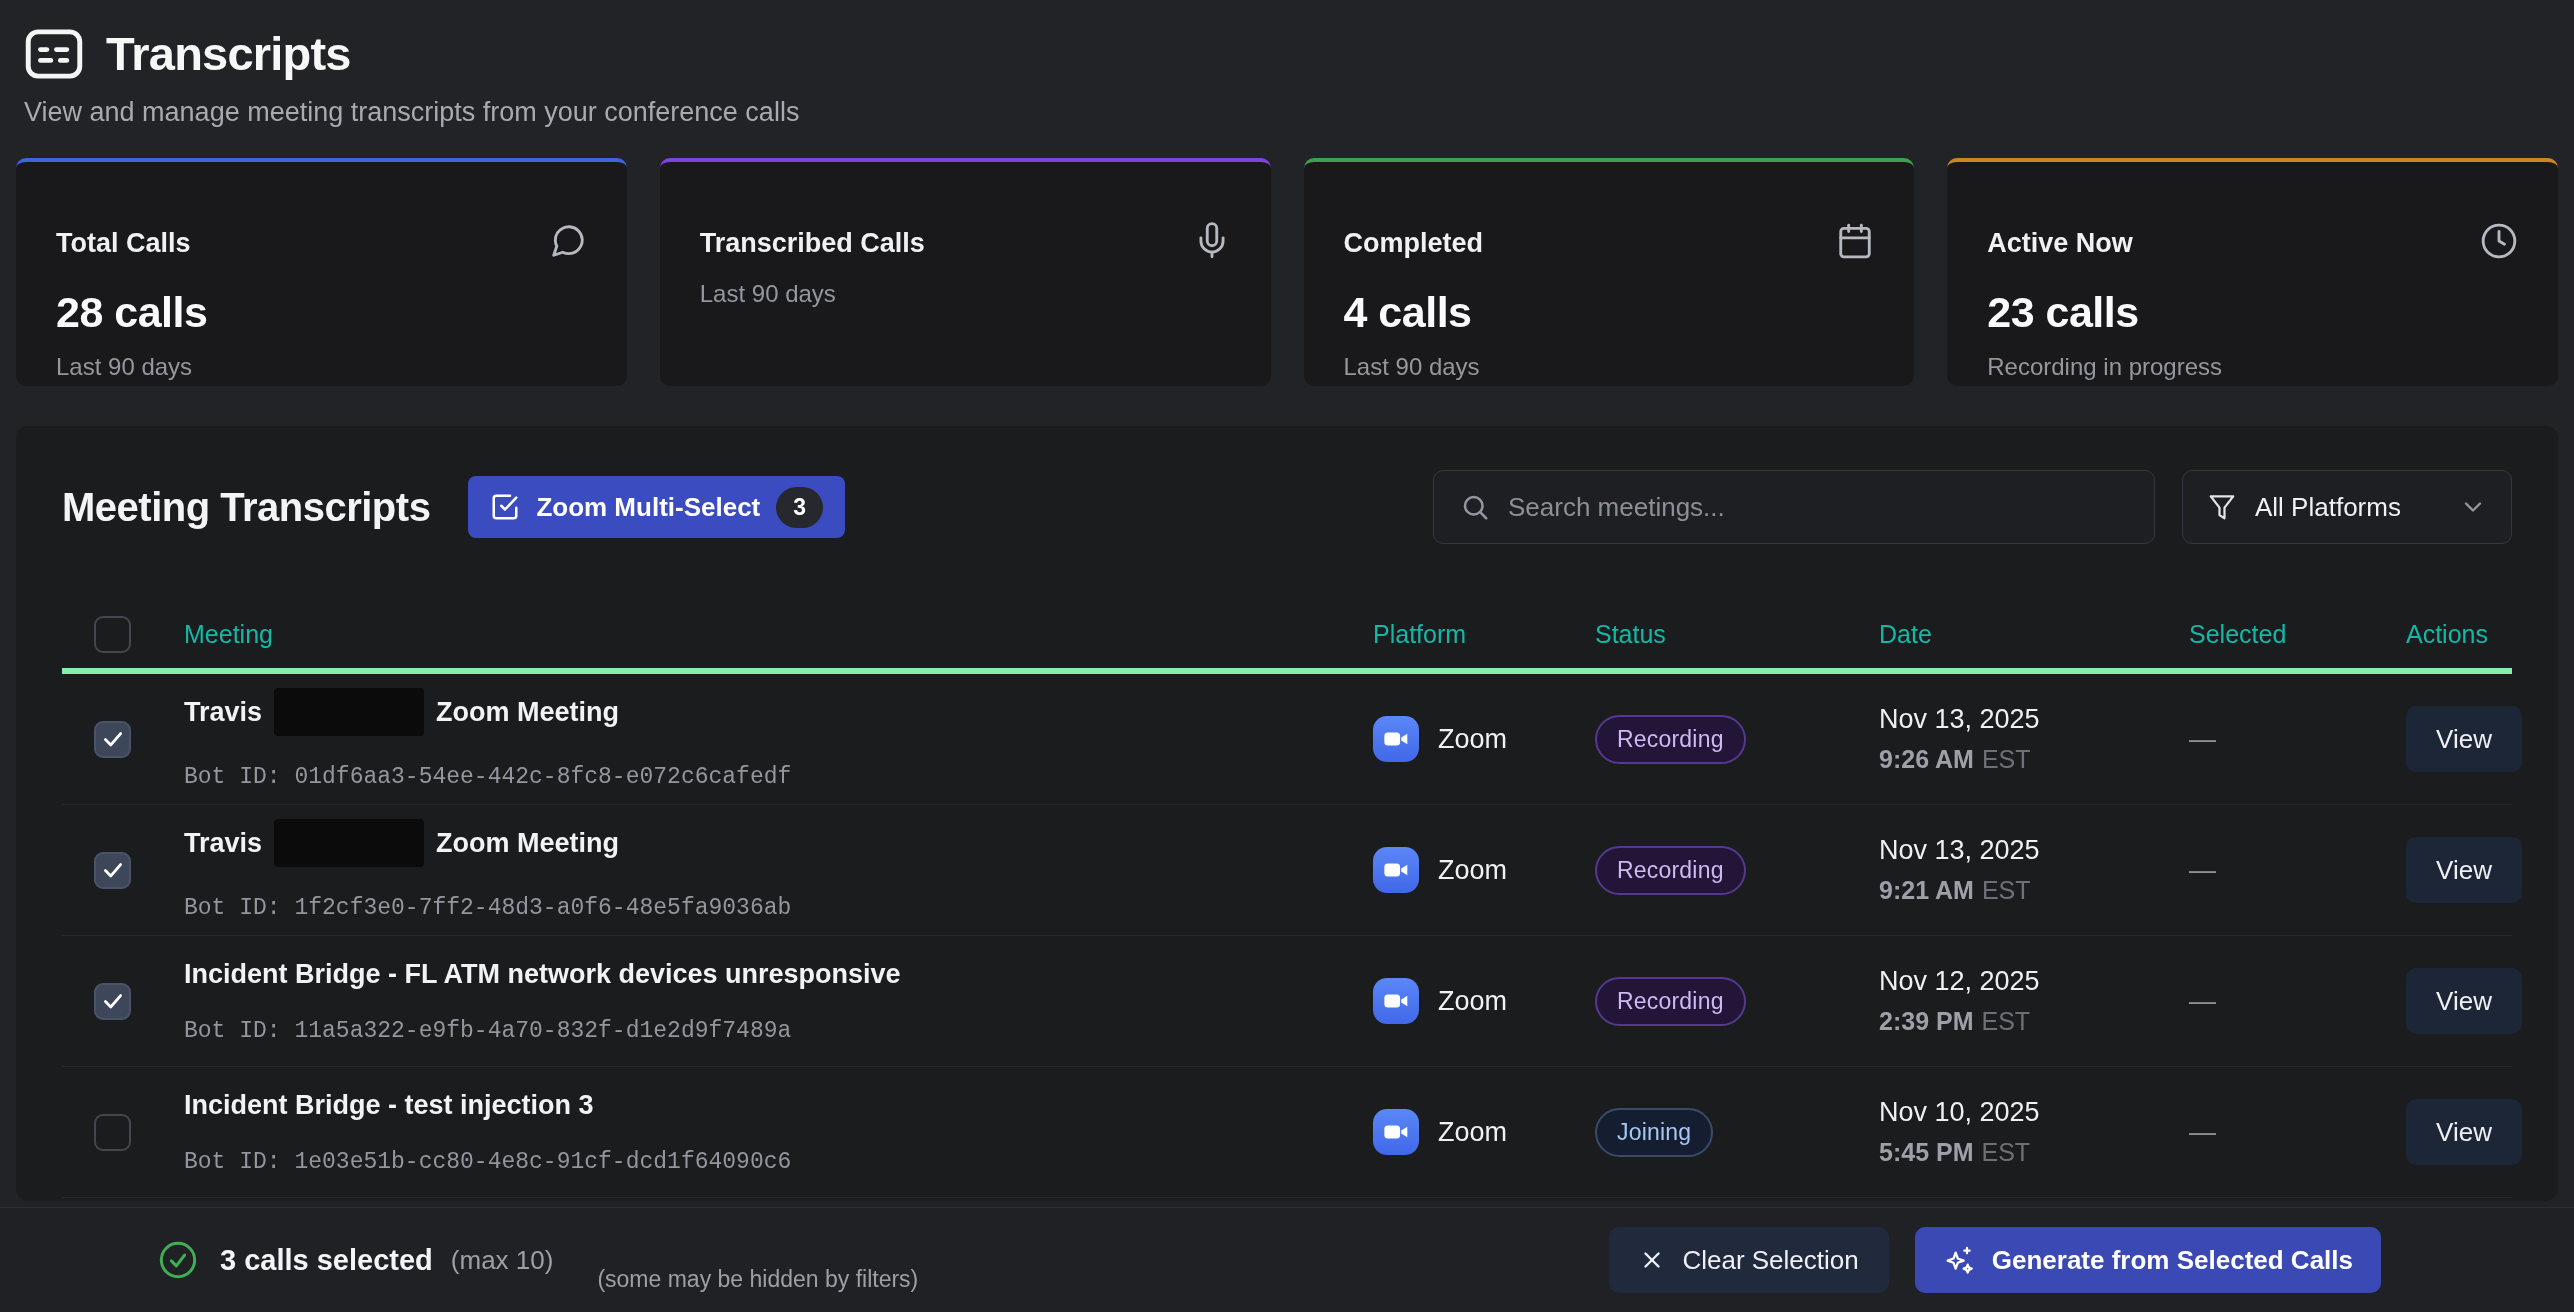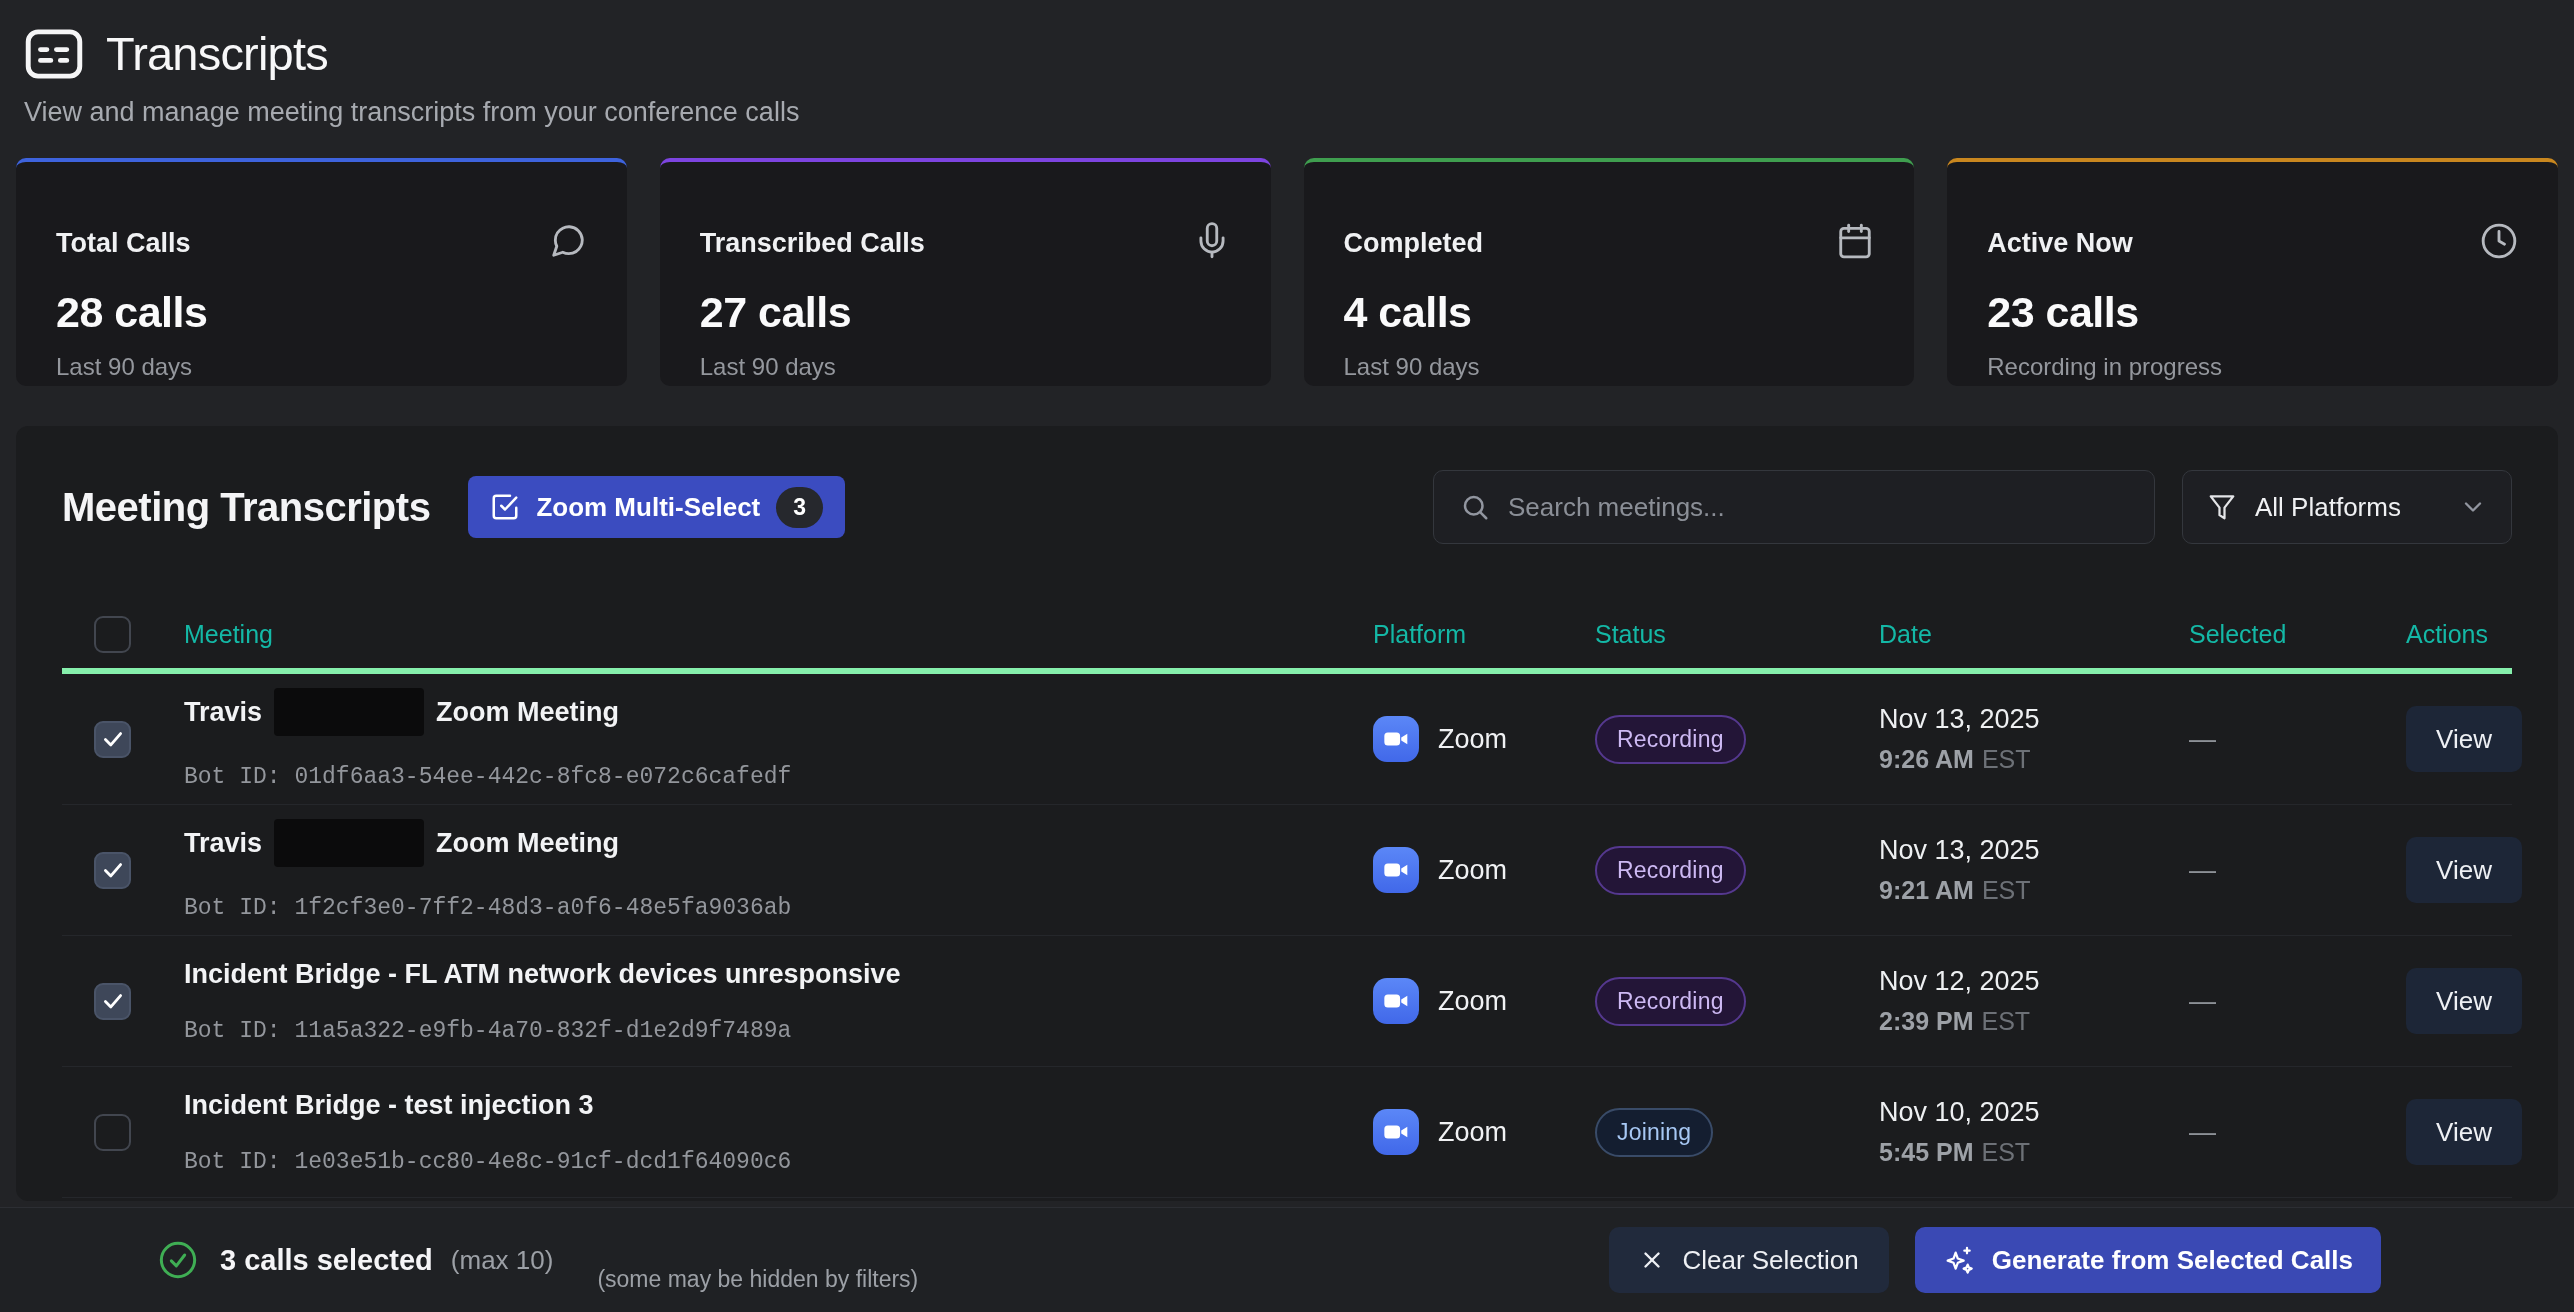--- a/index.html
+++ b/index.html
@@ -10,21 +10,21 @@
     color:#f4f4f6; position:relative; overflow:hidden;
     -webkit-font-smoothing:antialiased;
   }
   .page { width:100%; height:100%; position:relative; }
 
   
   .header { padding:26px 20px 0 24px; }
   .header-row { display:flex; align-items:center; gap:22px; }
   .app-icon { width:60px; height:54px; display:flex; align-items:center; justify-content:center; }
   .app-icon svg { width:60px; height:54px; }
-  .page-title { font-size:47px; font-weight:400; letter-spacing:-0.8px; color:#f7f7f8; }
+  .page-title { font-size:47px; font-weight:700; letter-spacing:-0.8px; color:#f7f7f8; }
   .page-subtitle { margin-top:16px; font-size:27px; color:#a7aab0; }
 
   
   .stats { display:flex; gap:33px; padding:0 16px; margin-top:30px; }
   .card {
     flex:1; height:228px; background:#19191c; border-radius:10px;
     border-top:4px solid #3e63dd; padding:60px 40px 0 40px; position:relative;
   }
   .card-top { display:flex; align-items:center; justify-content:space-between; }
   .card-label { font-size:27px; font-weight:600; color:#f0f1f3; }
@@ -172,21 +172,20 @@
       <div class="card-top">
         <span class="card-label">Transcribed Calls</span>
         <span class="card-icon">
           <svg viewBox="0 0 24 24" fill="none" stroke="#b6b9bf" stroke-width="1.8" stroke-linecap="round" stroke-linejoin="round">
             <path d="M12 1a3 3 0 0 0-3 3v8a3 3 0 0 0 6 0V4a3 3 0 0 0-3-3z"></path>
             <path d="M19 10v2a7 7 0 0 1-14 0v-2"></path>
             <line x1="12" y1="19" x2="12" y2="22"></line>
           </svg>
         </span>
       </div>
-      <div class="card-value">27 calls</div>
       <div class="card-sub">Last 90 days</div>
     </div>
 
     <div class="card" style="border-top-color: rgb(63, 158, 79);">
       <div class="card-top">
         <span class="card-label">Completed</span>
         <span class="card-icon">
           <svg viewBox="0 0 24 24" fill="none" stroke="#b6b9bf" stroke-width="1.8" stroke-linecap="round" stroke-linejoin="round">
             <rect x="3" y="4" width="18" height="18" rx="2"></rect>
             <line x1="16" y1="2" x2="16" y2="6"></line>

